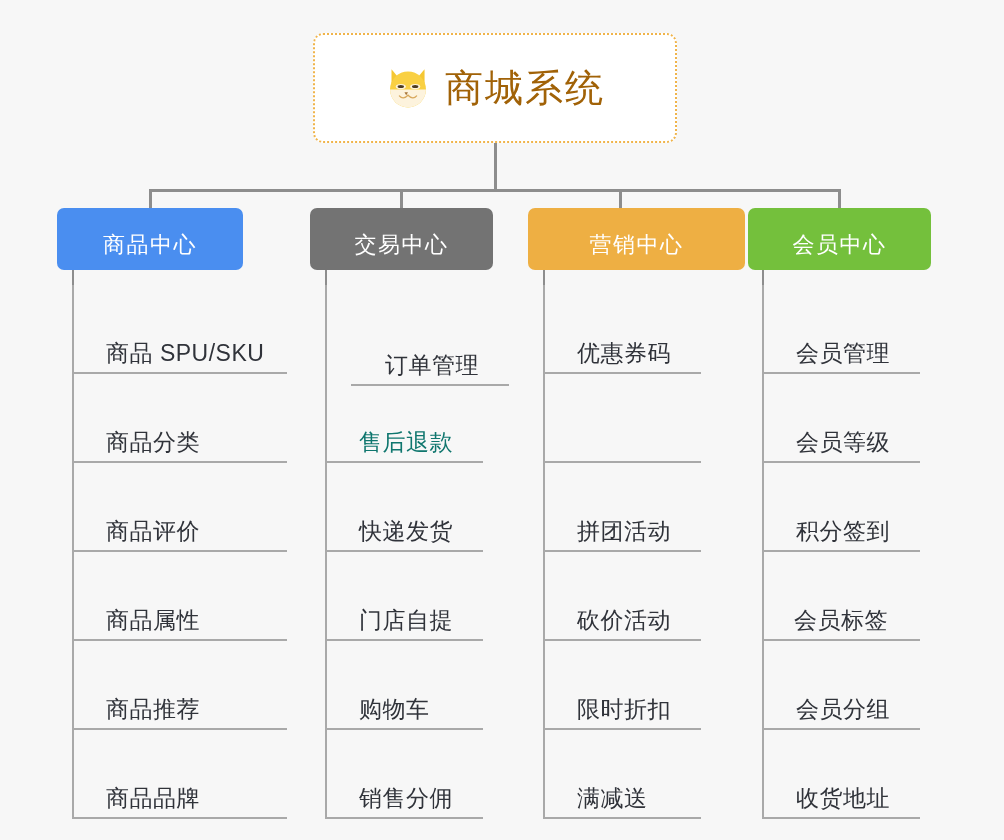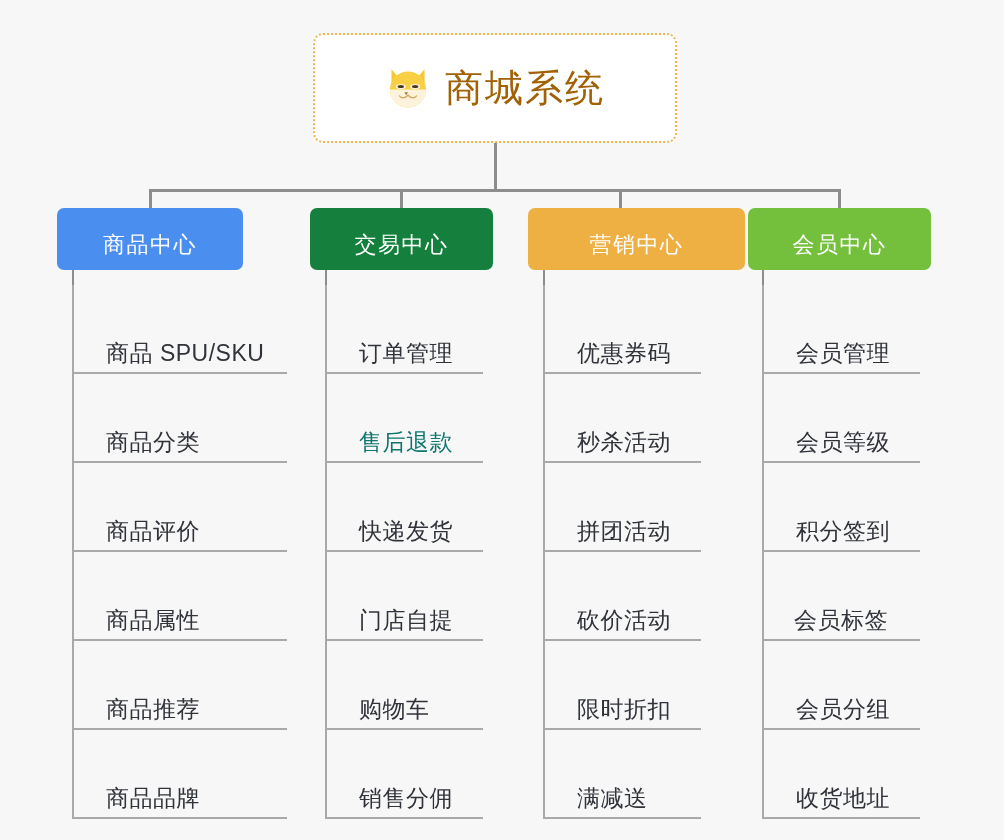--- a/index.html
+++ b/index.html
@@ -151,21 +151,21 @@
   <div class="conn conn-v" style="left: 838px; top: 189px; height: 22px; background: rgb(141, 141, 141);"></div>
 
   <div class="conn conn-v" style="left: 72px; top: 270px; height: 22px; width: 2px; background: rgb(141, 141, 141);"></div>
   <div class="conn conn-v" style="left: 325px; top: 270px; height: 22px; width: 2px; background: rgb(141, 141, 141);"></div>
   <div class="conn conn-v" style="left: 543px; top: 270px; height: 22px; width: 2px; background: rgb(141, 141, 141);"></div>
   <div class="conn conn-v" style="left: 762px; top: 270px; height: 22px; width: 2px; background: rgb(141, 141, 141);"></div>
 
   <div class="cat-box" id="cat-0" style="left: 57px; top: 208px; width: 186px; background: rgb(74, 142, 240);">
     <span class="cat-label">商品中心</span>
   </div>
-  <div class="cat-box" id="cat-1" style="left: 310px; top: 208px; width: 183px; background: #15803d;">
+  <div class="cat-box" id="cat-1" style="left: 310px; top: 208px; width: 183px; background: #737373;">
     <span class="cat-label">交易中心</span>
   </div>
   <div class="cat-box" id="cat-2" style="left: 528px; top: 208px; width: 217px; background: rgb(238, 175, 67);">
     <span class="cat-label">营销中心</span>
   </div>
   <div class="cat-box" id="cat-3" style="left: 748px; top: 208px; width: 183px; background: rgb(116, 192, 60);">
     <span class="cat-label">会员中心</span>
   </div>
 
   <div class="leaf-col" id="col-0" style="left:72px;">
@@ -190,21 +190,21 @@
         <span class="leaf-label" style="color: rgb(48, 51, 58);">商品推荐</span>
         <div class="leaf-underline" style="background: rgb(169, 169, 169); width: 215px;"></div>
       </div>
       <div class="leaf-item" style="top: 445px; width: 215px;">
         <span class="leaf-label" style="color: rgb(48, 51, 58);">商品品牌</span>
         <div class="leaf-underline" style="background: rgb(169, 169, 169); width: 215px;"></div>
       </div>
     </div>
   <div class="leaf-col" id="col-1" style="left:325px;">
       <div class="leaf-spine" style="height: 534px; background: rgb(169, 169, 169);"></div>
-      <div class="leaf-item" style="top: 0px; width: 158px;">
+      <div class="leaf-item" style="top: 12px; width: 158px; margin-left: 26px;">
         <span class="leaf-label" style="color: rgb(48, 51, 58);">订单管理</span>
         <div class="leaf-underline" style="background: rgb(169, 169, 169); width: 158px;"></div>
       </div>
       <div class="leaf-item" style="top: 89px; width: 158px;">
         <span class="leaf-label" style="color: #0f766e;">售后退款</span>
         <div class="leaf-underline" style="background: rgb(169, 169, 169); width: 158px;"></div>
       </div>
       <div class="leaf-item" style="top: 178px; width: 158px;">
         <span class="leaf-label" style="color: rgb(48, 51, 58);">快递发货</span>
         <div class="leaf-underline" style="background: rgb(169, 169, 169); width: 158px;"></div>
@@ -222,21 +222,20 @@
         <div class="leaf-underline" style="background: rgb(169, 169, 169); width: 158px;"></div>
       </div>
     </div>
   <div class="leaf-col" id="col-2" style="left:543px;">
       <div class="leaf-spine" style="height: 534px; background: rgb(169, 169, 169);"></div>
       <div class="leaf-item" style="top: 0px; width: 158px;">
         <span class="leaf-label" style="color: rgb(48, 51, 58);">优惠券码</span>
         <div class="leaf-underline" style="background: rgb(169, 169, 169); width: 158px;"></div>
       </div>
       <div class="leaf-item" style="top: 89px; width: 158px;">
-        <span class="leaf-label" style="color: rgb(48, 51, 58);">秒杀活动</span>
         <div class="leaf-underline" style="background: rgb(169, 169, 169); width: 158px;"></div>
       </div>
       <div class="leaf-item" style="top: 178px; width: 158px;">
         <span class="leaf-label" style="color: rgb(48, 51, 58);">拼团活动</span>
         <div class="leaf-underline" style="background: rgb(169, 169, 169); width: 158px;"></div>
       </div>
       <div class="leaf-item" style="top: 267px; width: 158px;">
         <span class="leaf-label" style="color: rgb(48, 51, 58);">砍价活动</span>
         <div class="leaf-underline" style="background: rgb(169, 169, 169); width: 158px;"></div>
       </div>

